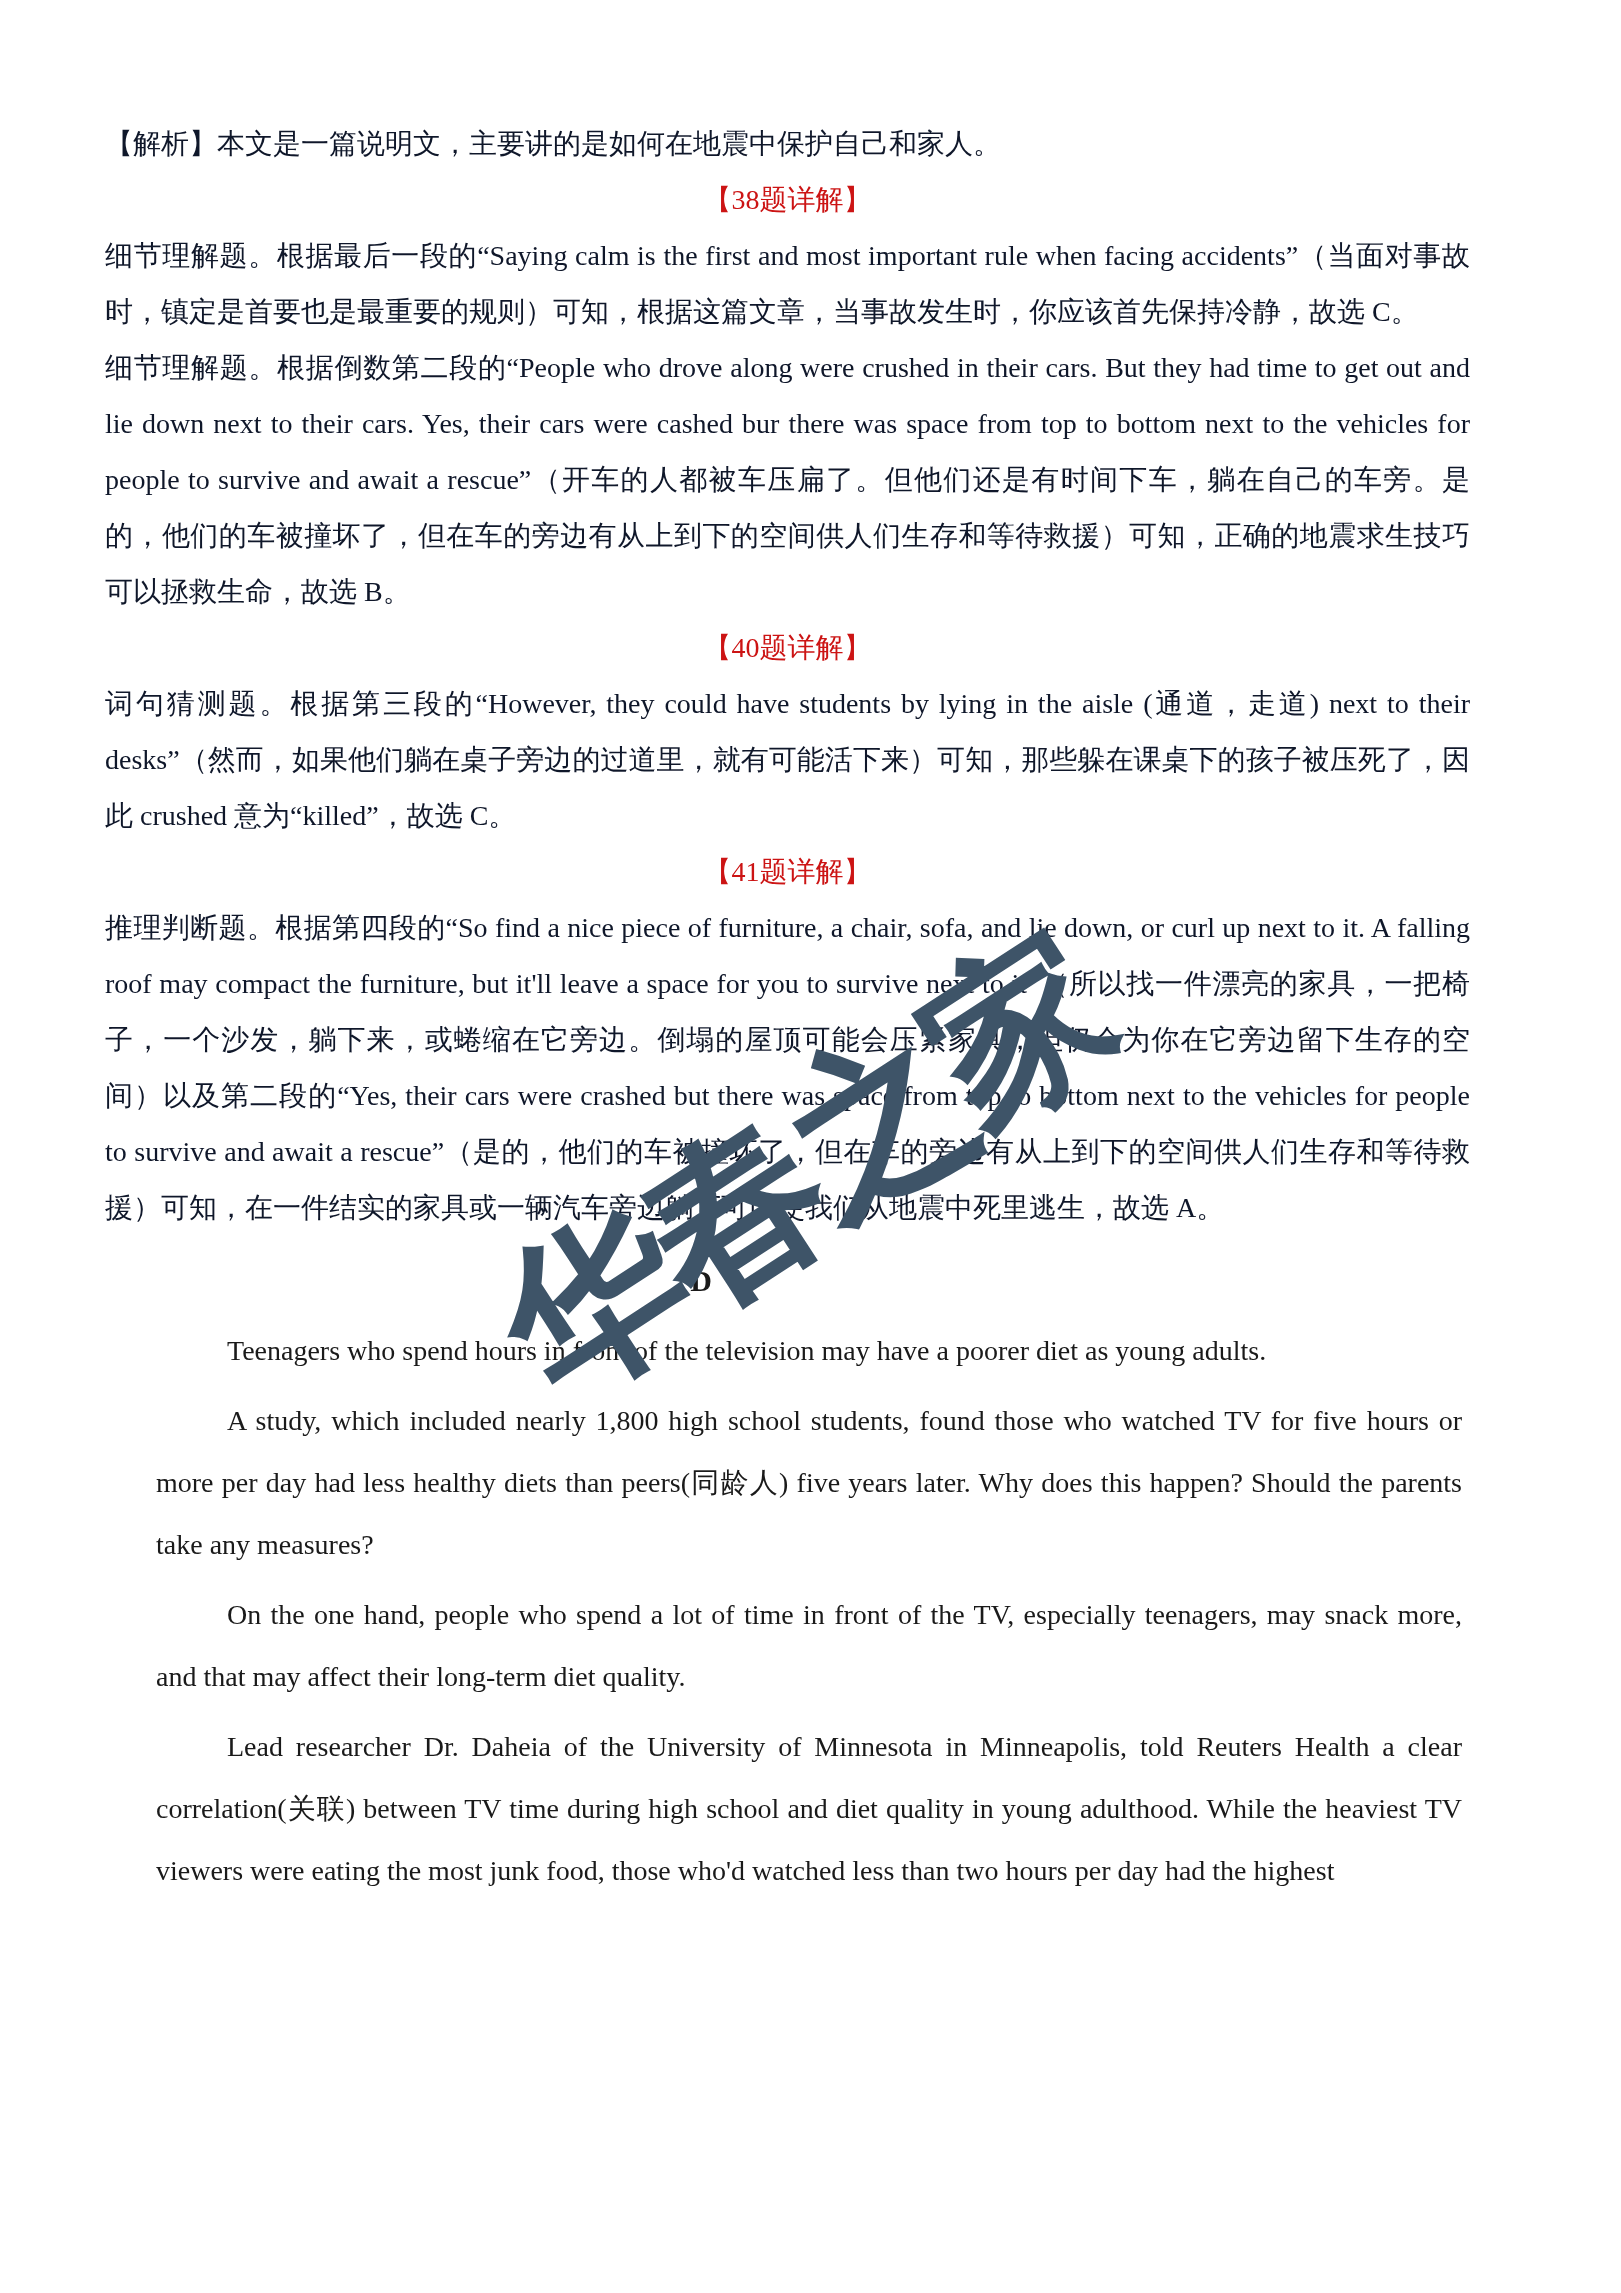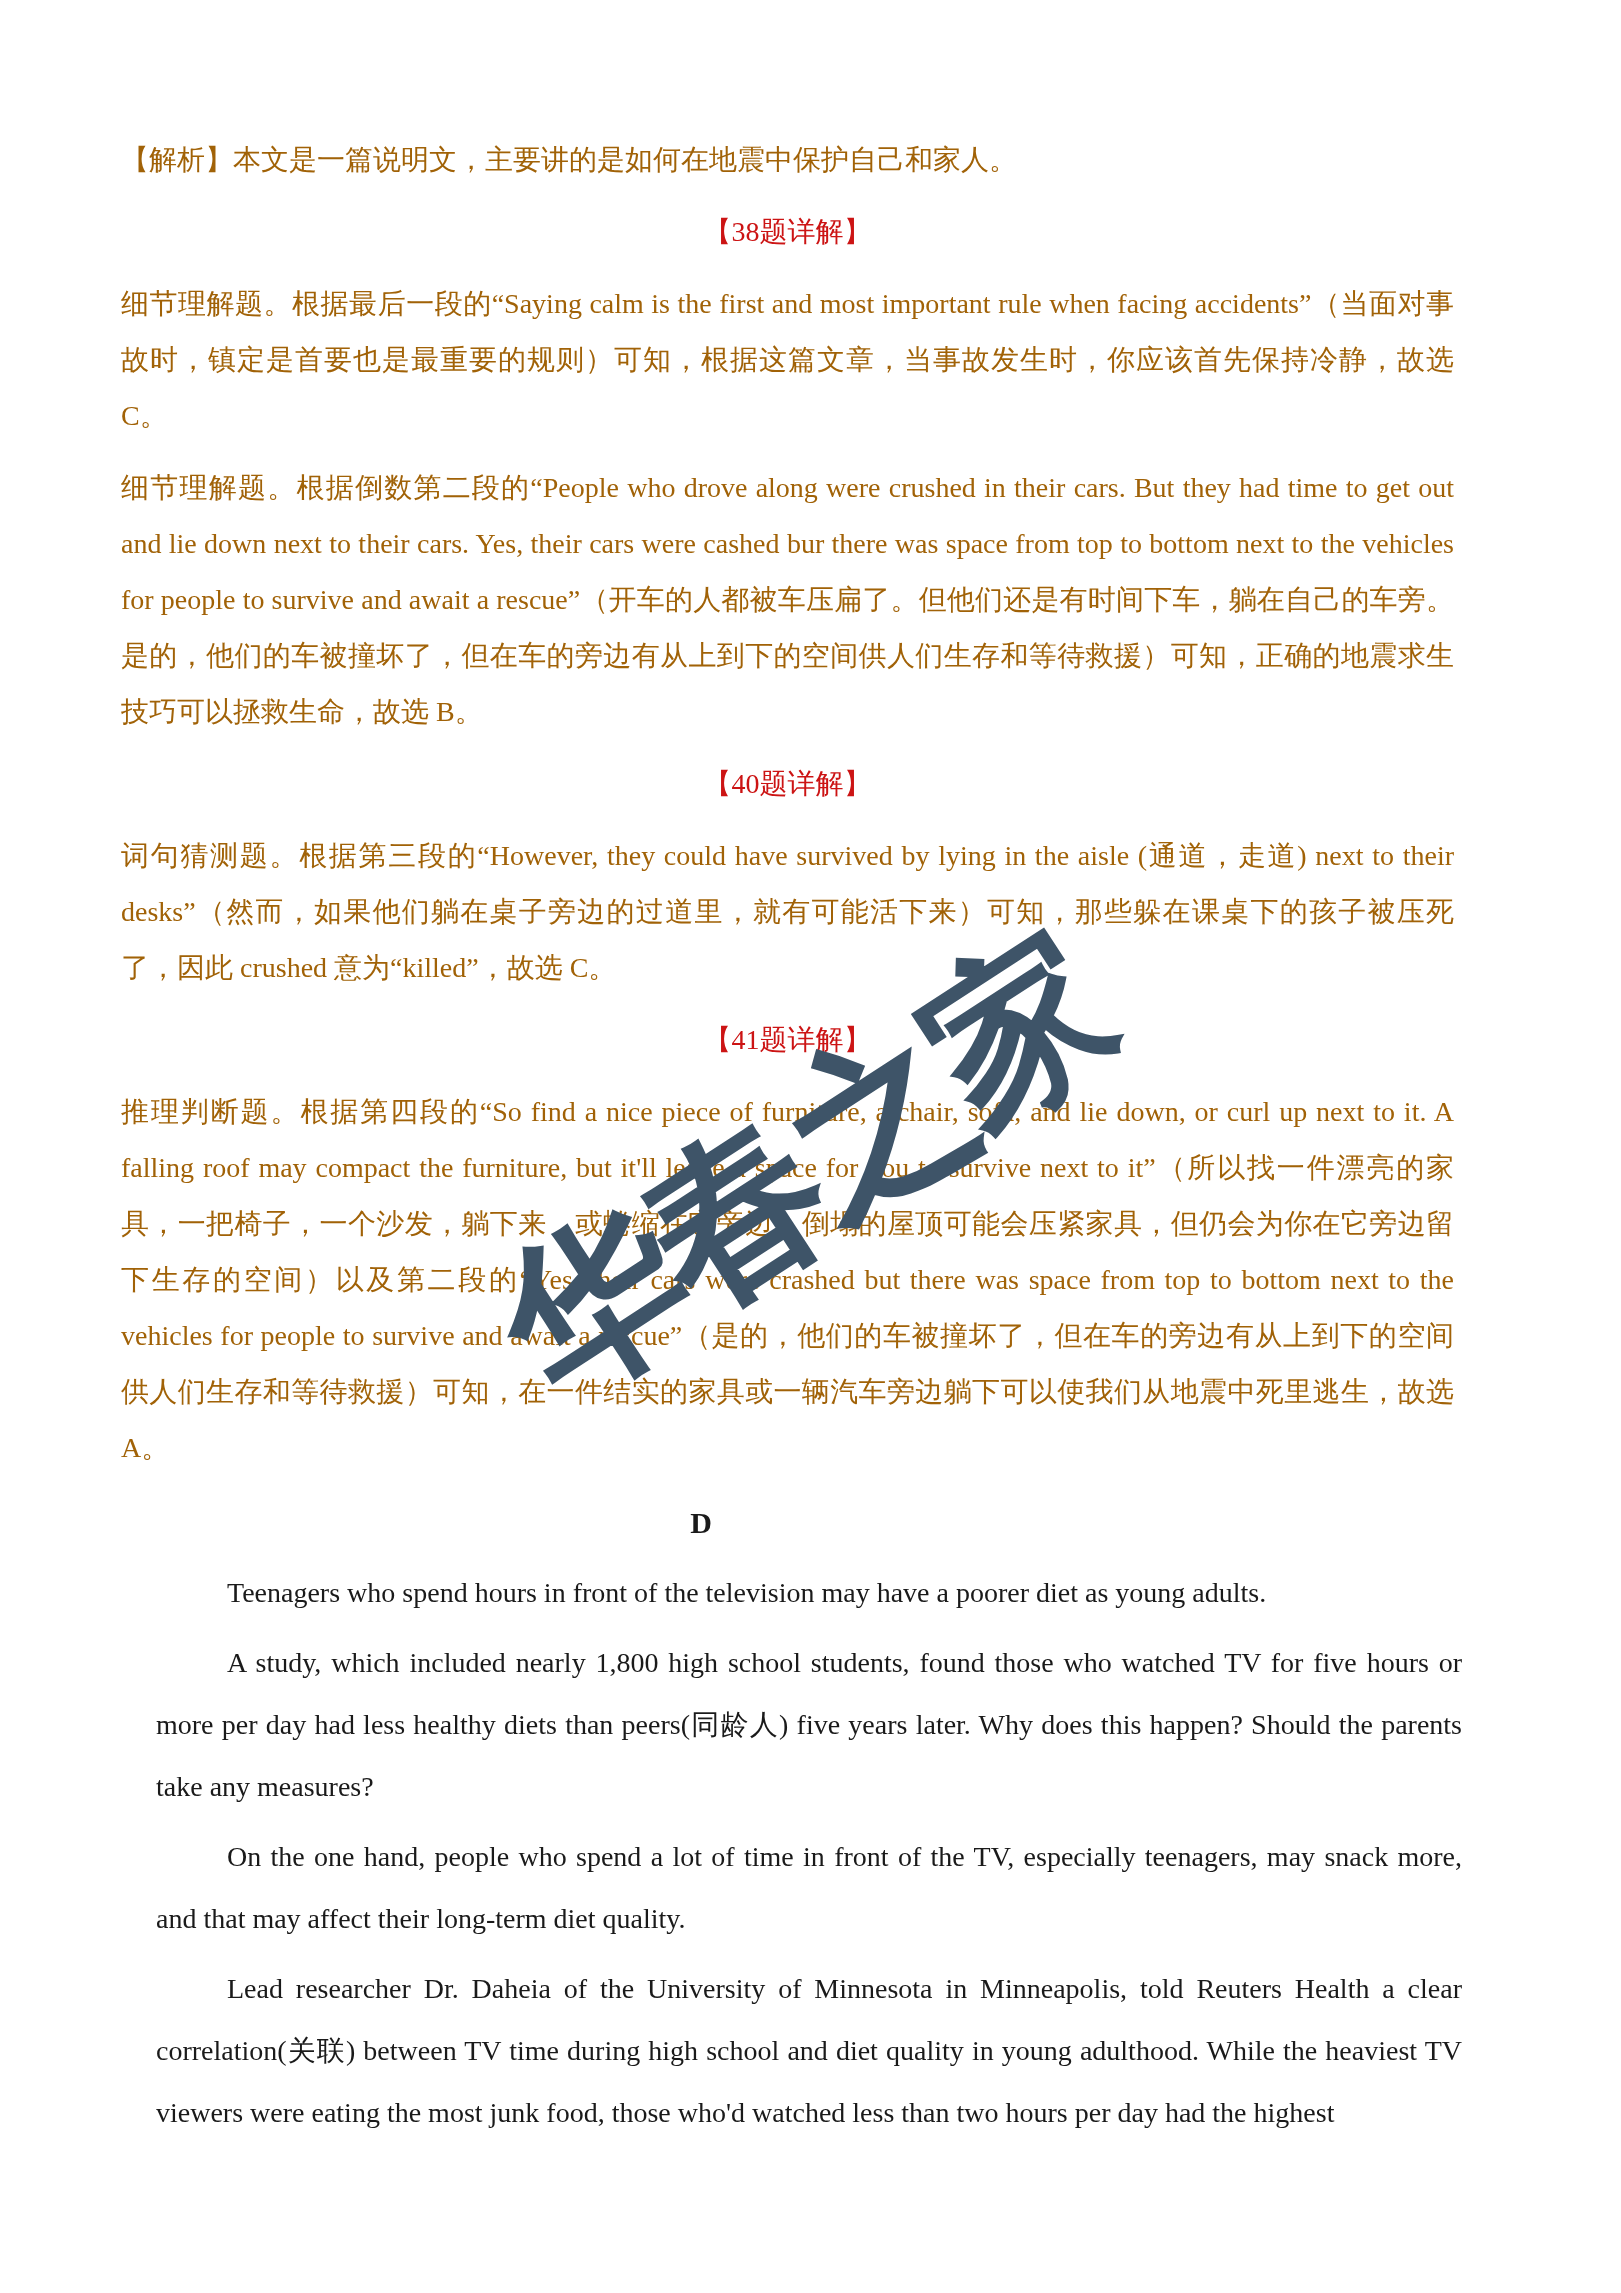--- a/index.html
+++ b/index.html
@@ -10,25 +10,25 @@
     overflow:hidden;
     font-family:"Liberation Serif", serif;
   }
   .content{
     position:absolute;
     left:105px; top:116px;
     width:1365px;
   }
   
   .red-body{
-    color:#a16207;
+    color:#0f172a;
     font-size:28px;
     line-height:56px;
     text-align:justify;
-    margin:16px;
+    margin:0;
   }
   .red-heading{
     color:#cc1414;
     font-size:28px;
     line-height:56px;
     margin:0;
     text-align:center;
   }
   
   .passage{
@@ -74,21 +74,21 @@
   <div class="content">
 
     <p class="red-body">【解析】本文是一篇说明文，主要讲的是如何在地震中保护自己和家人。</p>
 
     <p class="red-heading">【38题详解】</p>
     <p class="red-body">细节理解题。根据最后一段的“Saying calm is the first and most important rule when facing accidents”（当面对事故时，镇定是首要也是最重要的规则）可知，根据这篇文章，当事故发生时，你应该首先保持冷静，故选 C。</p>
 
     <p class="red-body">细节理解题。根据倒数第二段的“People who drove along were crushed in their cars. But they had time to get out and lie down next to their cars. Yes, their cars were cashed bur there was space from top to bottom next to the vehicles for people to survive and await a rescue”（开车的人都被车压扁了。但他们还是有时间下车，躺在自己的车旁。是的，他们的车被撞坏了，但在车的旁边有从上到下的空间供人们生存和等待救援）可知，正确的地震求生技巧可以拯救生命，故选 B。</p>
 
     <p class="red-heading">【40题详解】</p>
-    <p class="red-body">词句猜测题。根据第三段的“However, they could have survived by lying in the aisle (通道，走道) next to their desks”（然而，如果他们躺在桌子旁边的过道里，就有可能活下来）可知，那些躲在课桌下的孩子被压死了，因此 crushed 意为“killed”，故选 C。</p>
+    <p class="red-body">词句猜测题。根据第三段的“However, they could have students by lying in the aisle (通道，走道) next to their desks”（然而，如果他们躺在桌子旁边的过道里，就有可能活下来）可知，那些躲在课桌下的孩子被压死了，因此 crushed 意为“killed”，故选 C。</p>
 
     <p class="red-heading">【41题详解】</p>
     <p class="red-body">推理判断题。根据第四段的“So find a nice piece of furniture, a chair, sofa, and lie down, or curl up next to it. A falling roof may compact the furniture, but it'll leave a space for you to survive next to it”（所以找一件漂亮的家具，一把椅子，一个沙发，躺下来，或蜷缩在它旁边。倒塌的屋顶可能会压紧家具，但仍会为你在它旁边留下生存的空间）以及第二段的“Yes, their cars were crashed but there was space from top to bottom next to the vehicles for people to survive and await a rescue”（是的，他们的车被撞坏了，但在车的旁边有从上到下的空间供人们生存和等待救援）可知，在一件结实的家具或一辆汽车旁边躺下可以使我们从地震中死里逃生，故选 A。</p>
 
     <div class="passage">
       <div class="passage-label">D</div>
       <p>Teenagers who spend hours in front of the television may have a poorer diet as young adults.</p>
       <p>A study, which included nearly 1,800 high school students, found those who watched TV for five hours or more per day had less healthy diets than peers(同龄人) five years later. Why does this happen? Should the parents take any measures?</p>
       <p>On the one hand, people who spend a lot of time in front of the TV, especially teenagers, may snack more, and that may affect their long-term diet quality.</p>
       <p>Lead researcher Dr. Daheia of the University of Minnesota in Minneapolis, told Reuters Health a clear correlation(关联) between TV time during high school and diet quality in young adulthood. While the heaviest TV viewers were eating the most junk food, those who'd watched less than two hours per day had the highest</p>

